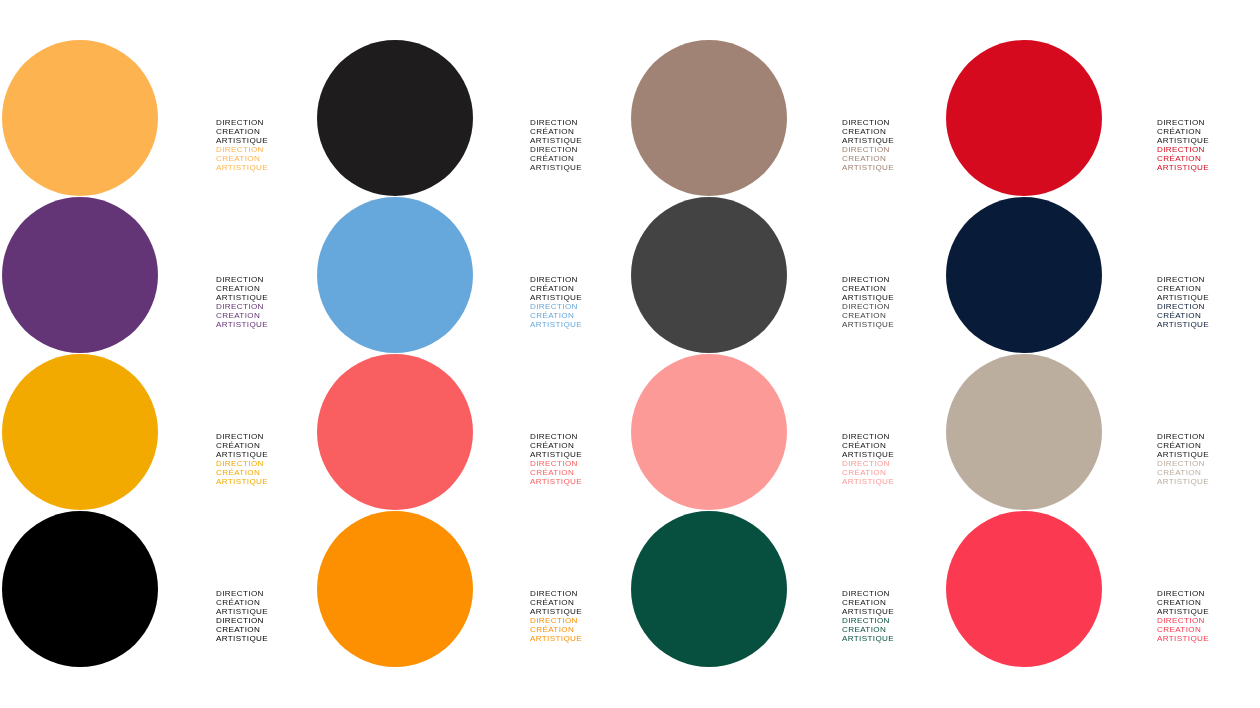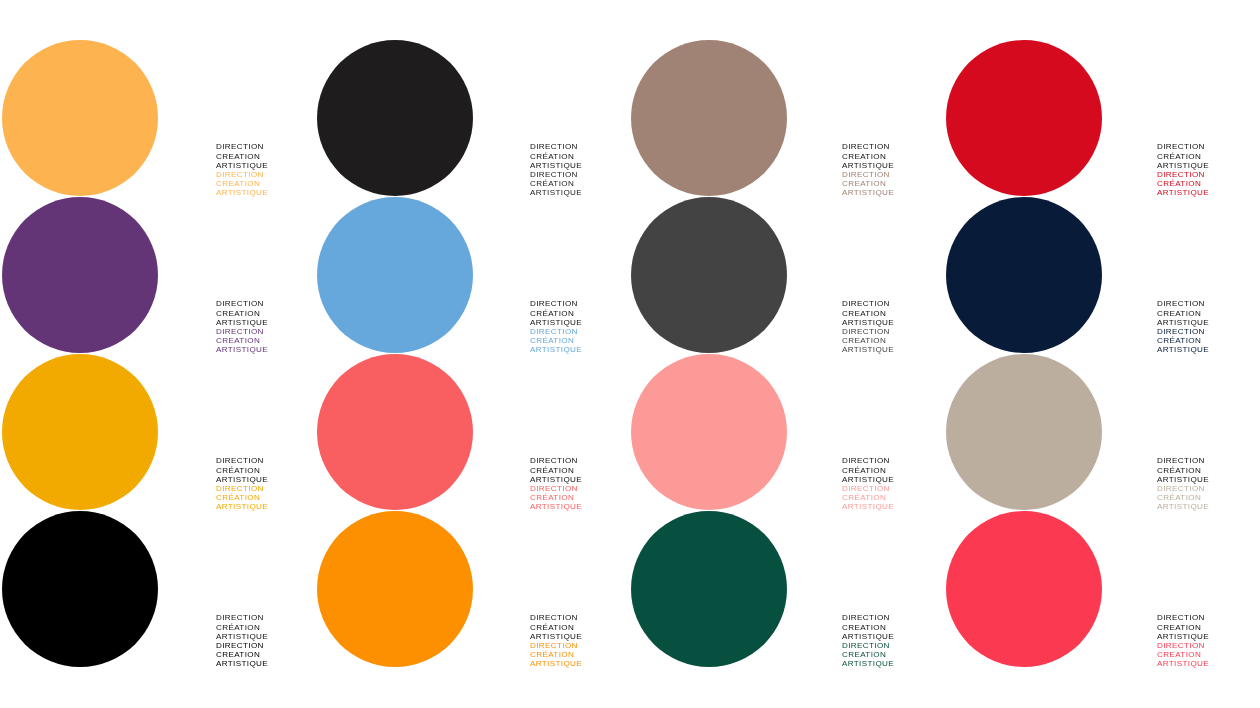--- a/index.html
+++ b/index.html
@@ -34,21 +34,21 @@
     grid-template-rows: 157px 157px 157px 157px;
     align-content: start;
     padding-top: 40px;
     box-sizing: border-box;
   }
 
   .swatch-cell {
     position: relative;
     display: flex;
     flex-direction: row;
-    align-items: flex-end;
+    align-items: center;
     width: 315px;
     height: 157px;
   }
 
   .swatch-disc-wrap {
     width: 160px;
     height: 157px;
     position: relative;
     flex: 0 0 160px;
   }

